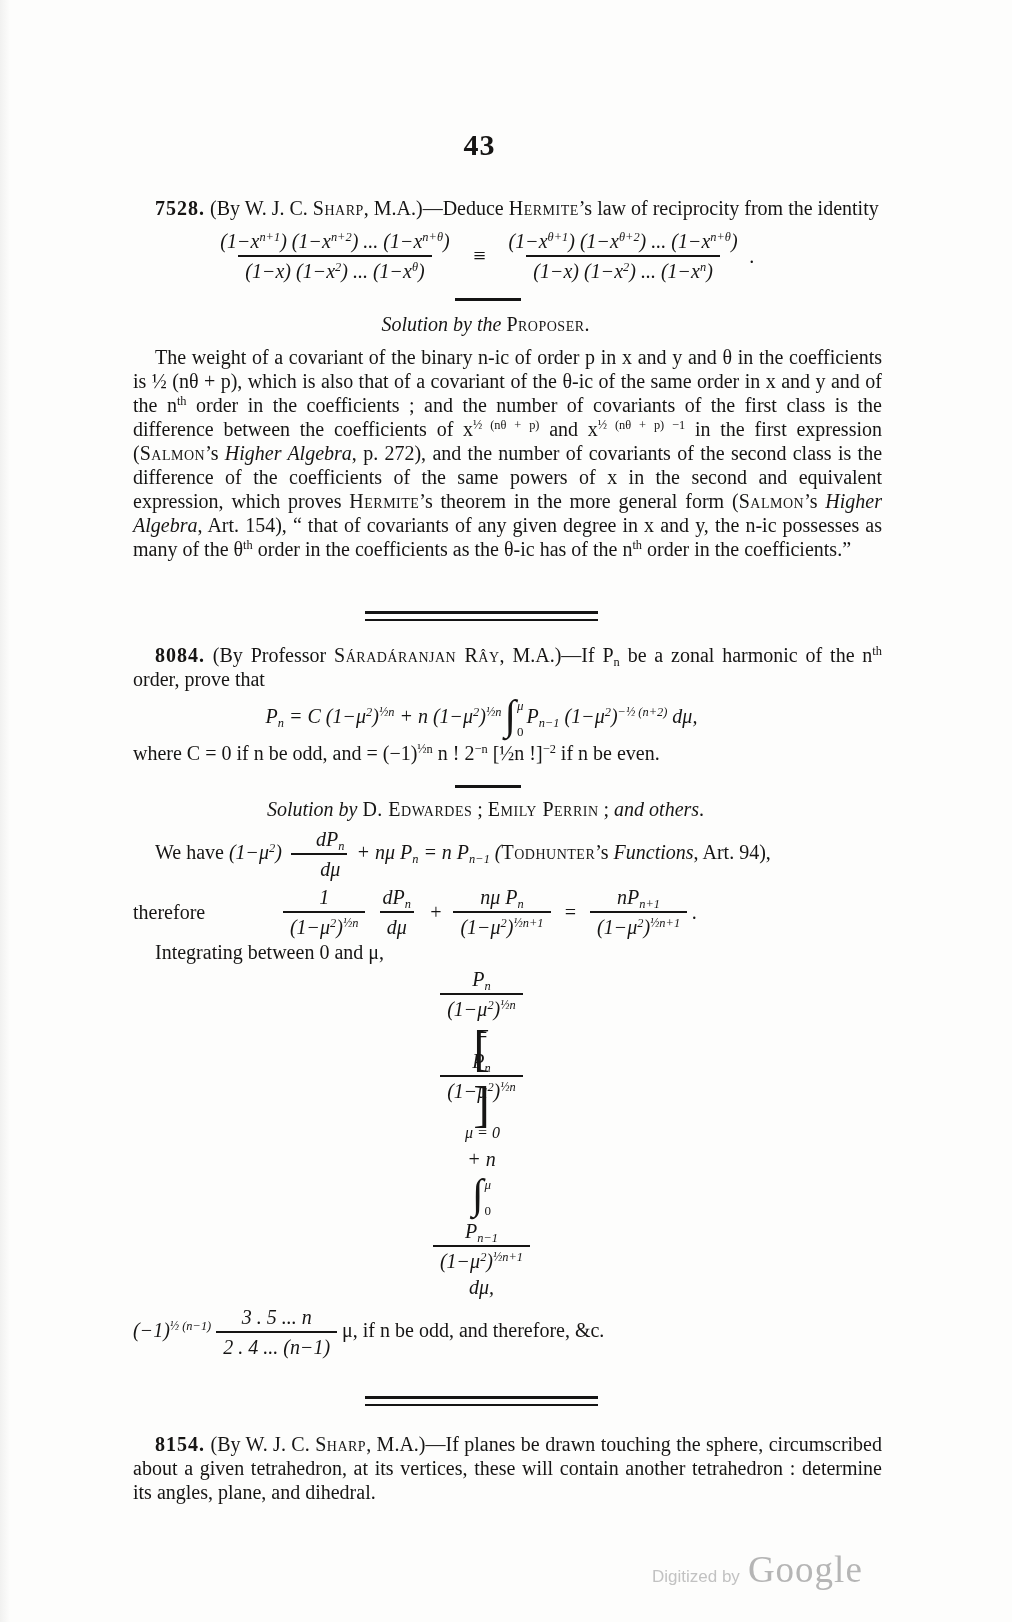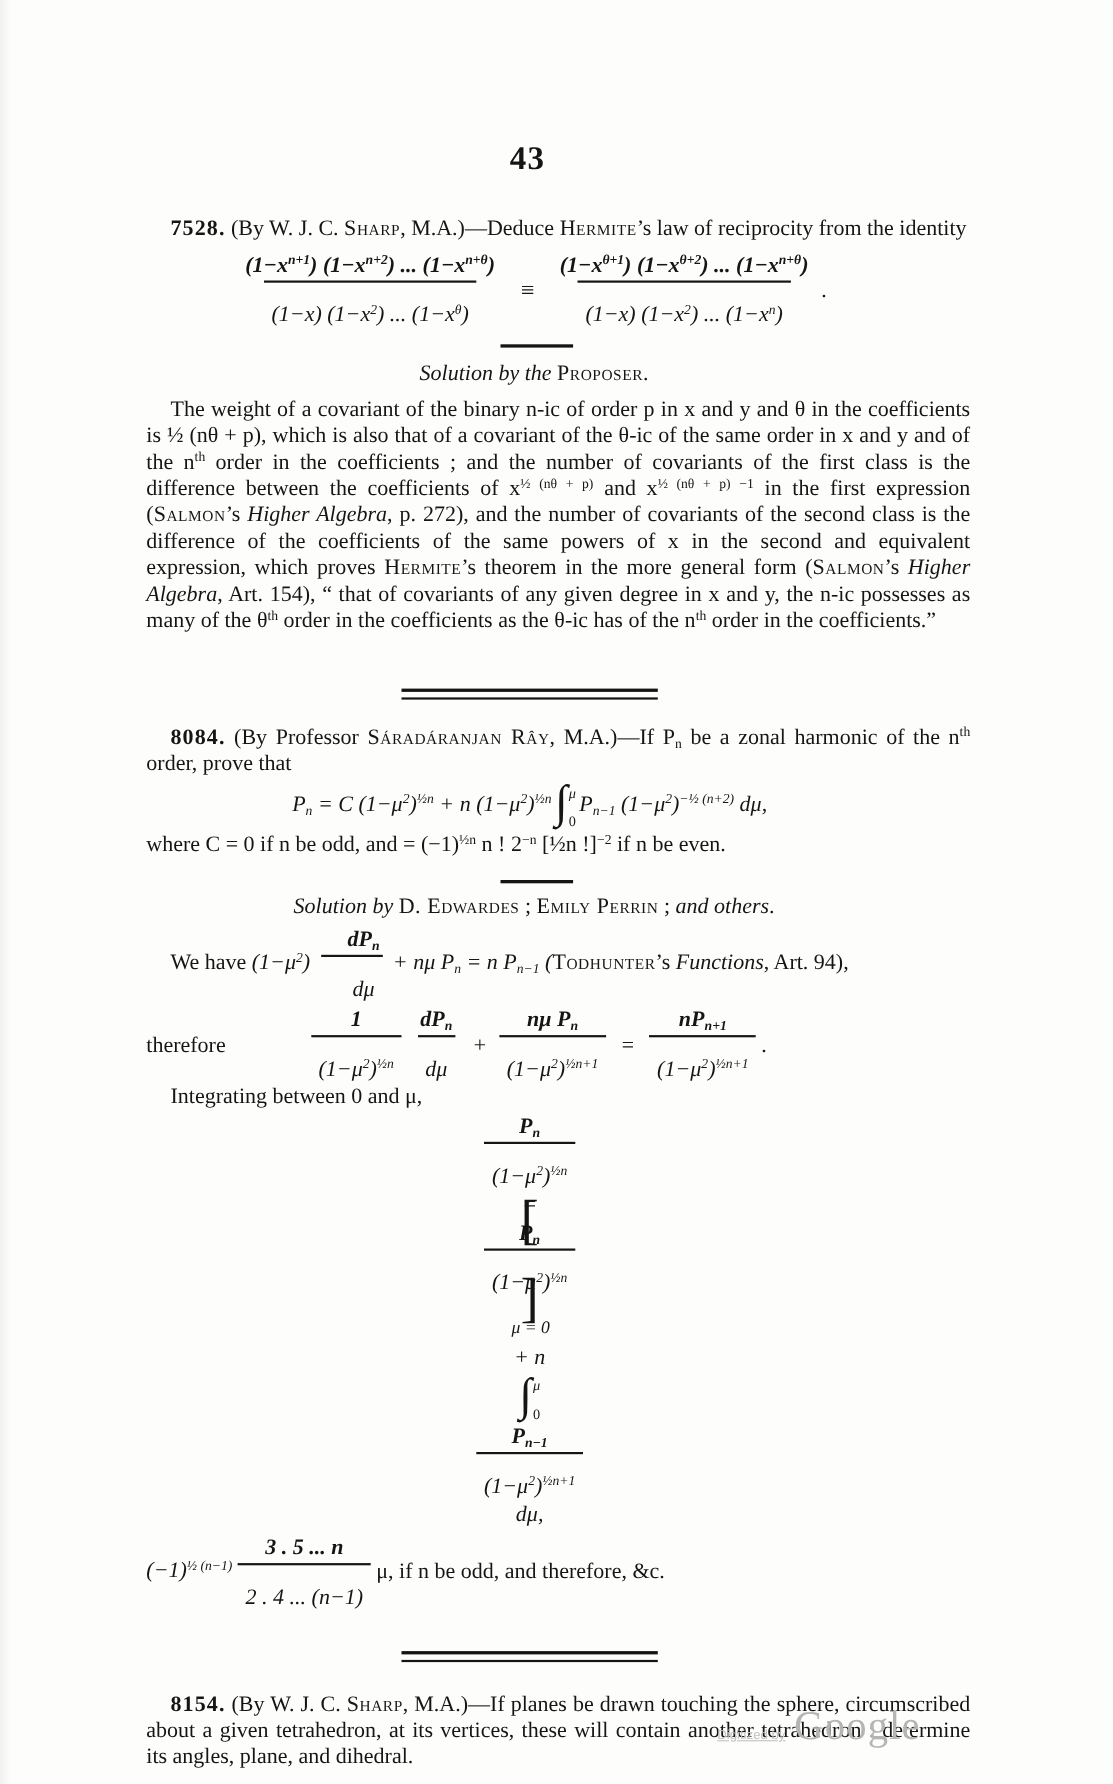--- a/index.html
+++ b/index.html
@@ -29,22 +29,22 @@
   sub{vertical-align:-0.3em;}
 
   
   .eqrow{
     display:flex;justify-content:center;align-items:center;
     position:relative;left:-26px;
     font-size:20px;line-height:26px;
   }
   .eqrow .math, .mathit{font-style:italic;}
   .frac{display:inline-flex;flex-direction:column;align-items:center;vertical-align:middle;margin:0 5px;}
-  .frac .num{padding:0 7px 1px 7px;text-align:center;white-space:nowrap;font-weight:bold;}
-  .frac .den{border-top:2px solid #161514;padding:16px 7px 0 7px;text-align:center;white-space:nowrap;}
+  .frac .num{padding:0 7px 1px 7px;text-align:center;white-space:nowrap;}
+  .frac .den{border-top:2px solid #161514;padding:1px 7px 0 7px;text-align:center;white-space:nowrap;}
   .rel{margin:0 10px;font-size:22px;}
 
   .integral{display:inline-flex;align-items:center;vertical-align:middle;margin:0 3px;}
   .int-glyph{font-size:42px;line-height:0.85;font-style:normal;}
   .int-limits{display:inline-flex;flex-direction:column;justify-content:space-between;height:46px;font-size:13px;margin-left:1px;}
   .int-limits .up{text-align:left;font-style:italic;}
   .int-limits .lo{text-align:left;}
 
   .bigbr{font-size:50px;line-height:0;font-weight:400;vertical-align:middle;font-style:normal;}
   .brsup{font-size:16px;vertical-align:26px;margin-left:2px;white-space:nowrap;margin-top:16px;}
@@ -60,21 +60,21 @@
   }
   .eqline{position:relative;line-height:26px;}
   .linelabel{position:absolute;left:0;top:50%;transform:translateY(-50%);}
   .centerline{display:flex;justify-content:center;align-items:center;position:relative;left:-20px;}
   .nowrap{white-space:nowrap;}
 
   .watermark{
     position:absolute;left:652px;top:1548px;
     display:flex;align-items:baseline;gap:8px;
   }
-  .wm-pre{font-family:"Liberation Sans","DejaVu Sans",sans-serif;font-size:12px;color:#c2c2c2;text-decoration:underline;}
+  .wm-pre{font-family:"Liberation Sans","DejaVu Sans",sans-serif;font-size:17px;color:#c2c2c2;}
   .wm-brand{font-family:"Liberation Serif","DejaVu Serif",serif;font-size:37px;color:#b5b5b5;letter-spacing:1px;}
 </style>
 </head>
 <body>
 
 <div class="page">
   <div class="content">
 
     <div class="pageno">43</div>
 

